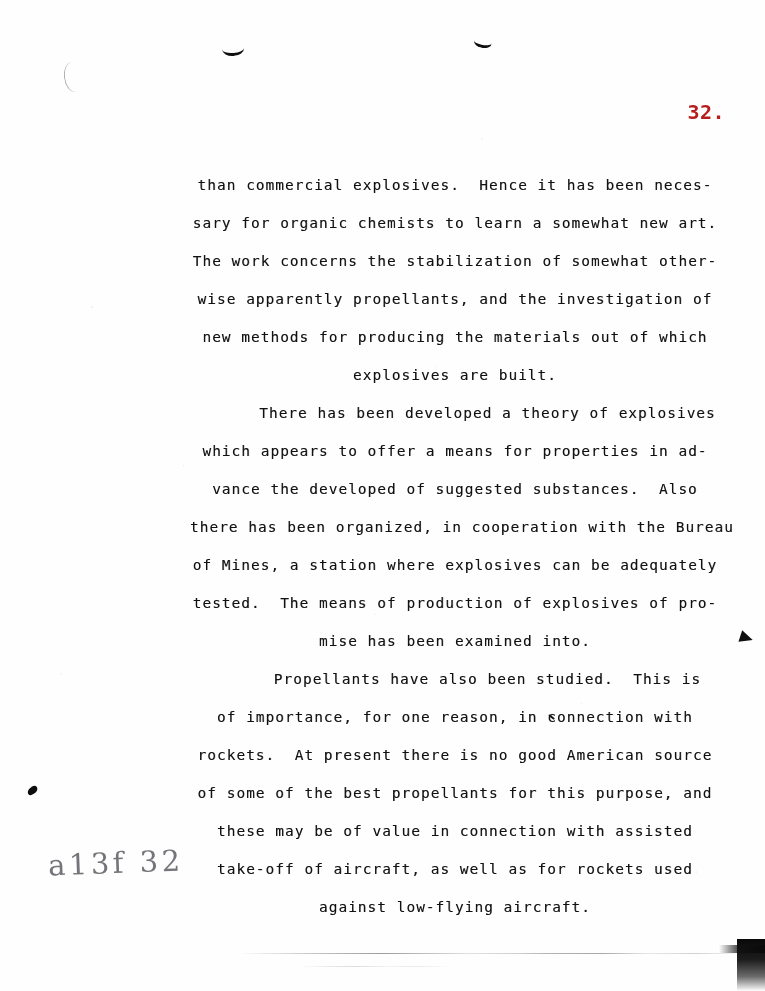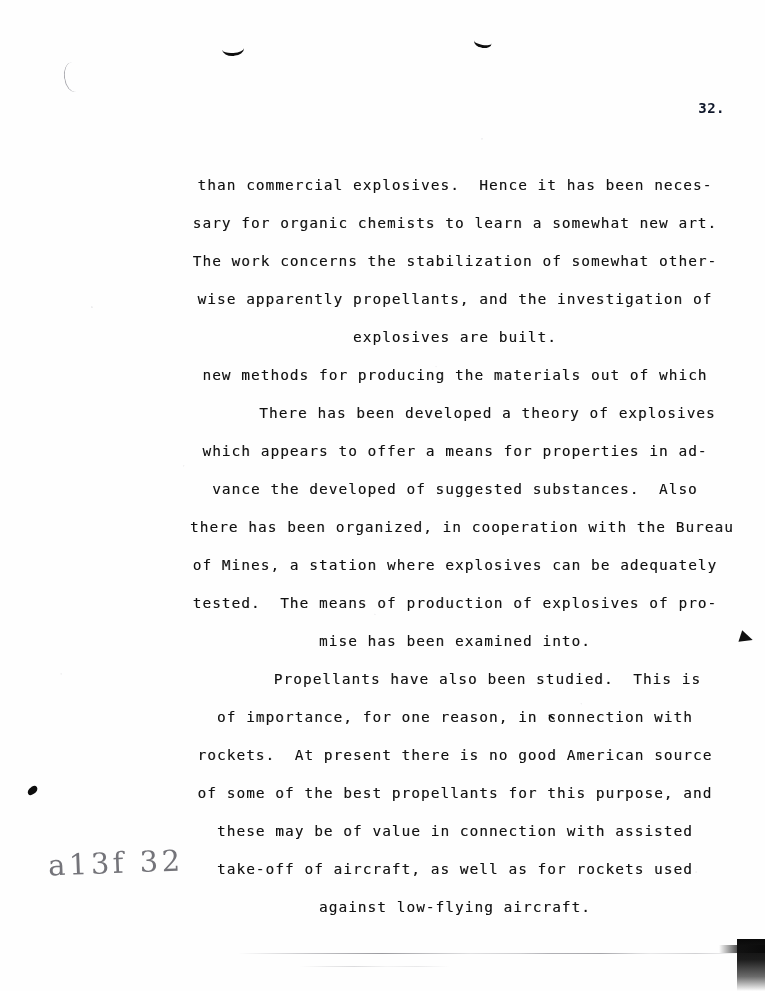--- a/index.html
+++ b/index.html
@@ -37,23 +37,23 @@
       radial-gradient(circle at 8% 68%, rgba(150,150,160,0.12) 0 0.6px, transparent 1.1px),
       radial-gradient(circle at 57% 37%, rgba(145,145,155,0.10) 0 0.5px, transparent 1px);
     opacity: 0.9;
   }
 
   
   .page-number {
     position: absolute;
     top: 100px;
     right: 40px;
-    font-size: 14px;
+    font-size: 20px;
     letter-spacing: 0.5px;
-    color: #0f172a;
+    color: #b91c1c;
     font-weight: 600;
   }
 
   
   .body-text {
     position: absolute;
     left: 190px;
     top: 166px;
     width: 530px;
   }
@@ -188,22 +188,22 @@
 
   <div class="page-number">32.</div>
 
   <div class="body-text">
 
     <div>
       <div class="line">than commercial explosives.  Hence it has been neces-</div>
       <div class="line">sary for organic chemists to learn a somewhat new art.</div>
       <div class="line">The work concerns the stabilization of somewhat other-</div>
       <div class="line">wise apparently propellants, and the investigation of</div>
+      <div class="line">new methods for producing the materials out of which</div>
       <div class="line">explosives are built.</div>
-      <div class="line">new methods for producing the materials out of which</div>
     </div>
 
     <div>
       <div class="line indent">There has been developed a theory of explosives</div>
       <div class="line">which appears to offer a means for properties in ad-</div>
       <div class="line">vance the developed of suggested substances.  Also</div>
       <div class="line">there has been organized, in cooperation with the Bureau</div>
       <div class="line">of Mines, a station where explosives can be adequately</div>
       <div class="line">tested.  The means of production of explosives of pro-</div>
       <div class="line">mise has been examined into.</div>

